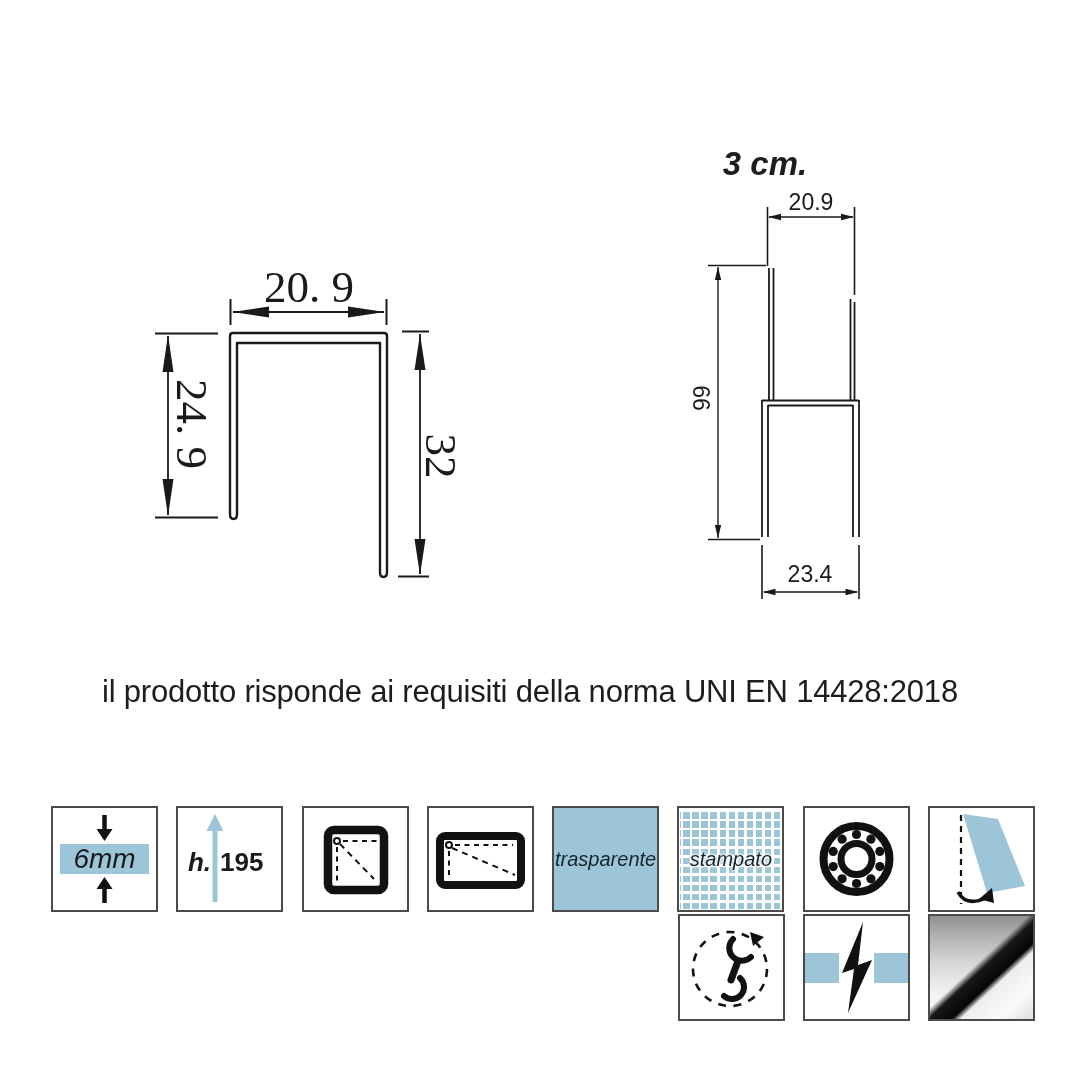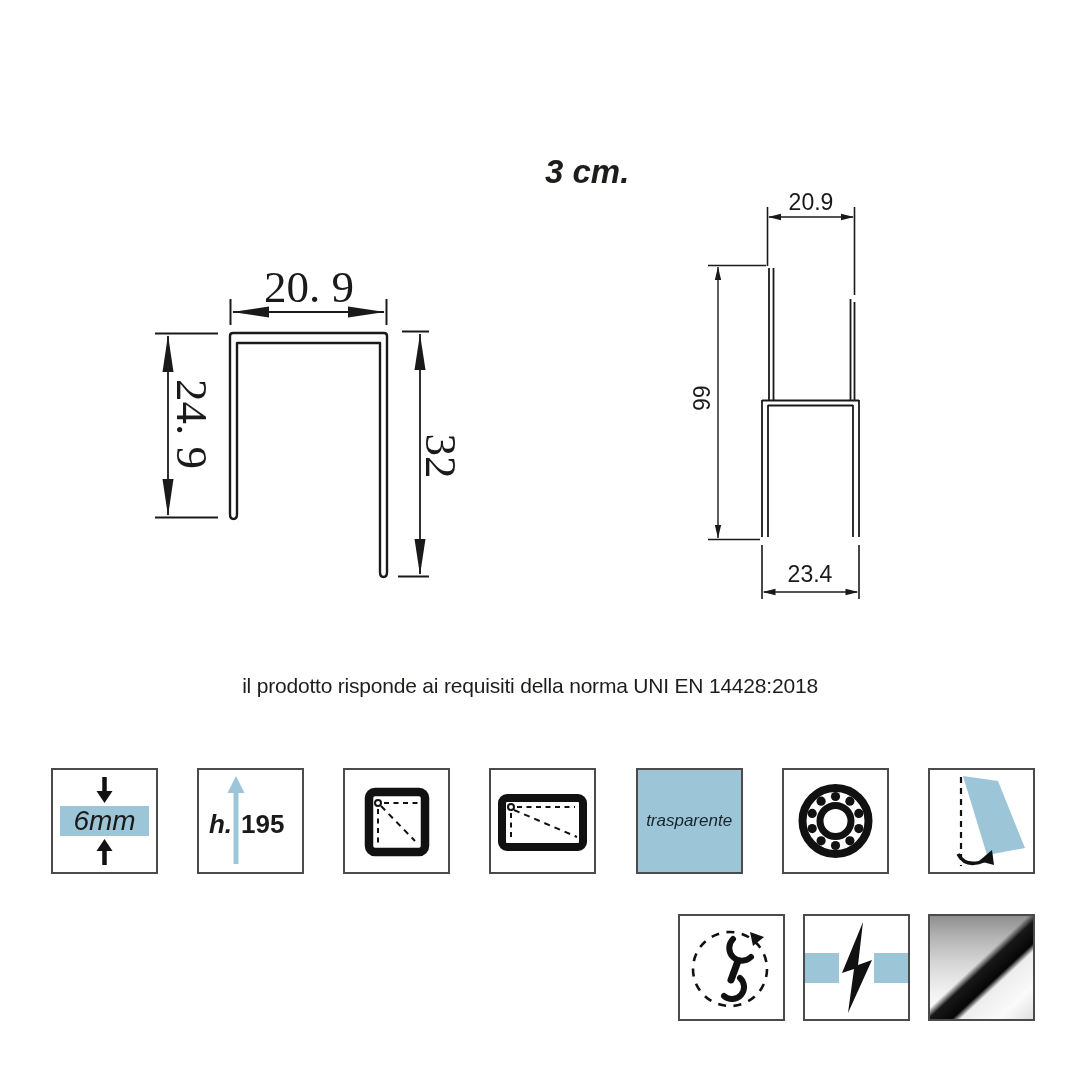--- a/index.html
+++ b/index.html
@@ -1,28 +1,28 @@
 <!DOCTYPE html>
 <html><head>
 <meta charset="utf-8">
 <style>
   html,body{margin:0;padding:0;background:#fff;}
   .canvas{position:relative;width:1080px;height:1080px;background:#ffffff;overflow:hidden;
           font-family:"Liberation Sans",sans-serif;color:#1d1d1b;}
   .title{position:absolute;text-align:center;font-size:31px;letter-spacing:.2px;color:#1d1d1b;white-space:nowrap;}
-  .subtitle{position:absolute;font-size:33px;font-weight:700;font-style:italic;color:#1d1d1b;margin-top:8px;}
-  .norm{position:absolute;left:0;top:674px;width:1060px;text-align:center;font-size:21px;letter-spacing:-.2px;color:#1d1d1b;}
+  .subtitle{position:absolute;text-align:center;font-size:33px;font-weight:700;font-style:italic;color:#1d1d1b;}
+  .norm{position:absolute;left:0;top:674px;width:1060px;text-align:center;font-size:31px;letter-spacing:-.2px;color:#1d1d1b;}
   svg text{font-family:"Liberation Serif",serif;fill:#1a1a1a;}
   svg text.sans{font-family:"Liberation Sans",sans-serif;}
   .diag{position:absolute;}
   .iconrow{position:absolute;display:flex;justify-content:space-between;}
   .ibox{width:107px;height:106px;border:2px solid #4b4b4b;background:#fff;box-sizing:border-box;
         position:relative;display:flex;align-items:center;justify-content:center;}
   .ibox svg{display:block;}
-  .ibox .lbl{position:relative;z-index:2;font-style:italic;font-size:17px;color:#16242e;}
+  .ibox .lbl{position:relative;z-index:2;font-style:italic;font-size:20px;color:#16242e;}
   .ibox.filled{background:#9CC6D7;}
   .ibox.pattern{background-image:
       repeating-linear-gradient(to bottom,#fff 0 2.5px,rgba(255,255,255,0) 2.5px 9px),
       repeating-linear-gradient(to right,#fff 0 2.5px,rgba(255,255,255,0) 2.5px 9px),
       linear-gradient(#9CC6D7,#9CC6D7);
       background-position:2px 2px;}
   .ibox.pattern .lbl{text-shadow:0 0 3px #fff,0 0 3px #fff,0 0 5px #fff;}
   .ibox.chrome{background-image:
       linear-gradient(137deg, rgba(0,0,0,0) 0%, rgba(0,0,0,0) 46%, #181818 51%, #060606 62%, #ededed 66%, #fafafa 84%, #dfdfdf 100%),
       linear-gradient(180deg, #8f8f8f 0%, #b3b3b3 20%, #d9d9d9 48%, #f2f2f2 75%, #ffffff 100%);}
@@ -92,21 +92,21 @@
     <line x1="762" y1="545" x2="762" y2="599" stroke="#1a1a1a" stroke-width="1.6"></line>
     <line x1="859" y1="545" x2="859" y2="599" stroke="#1a1a1a" stroke-width="1.6"></line>
     <line x1="764" y1="592" x2="857" y2="592" stroke="#1a1a1a" stroke-width="1.4"></line>
     <polygon points="762.5,592 775.5,588.8 775.5,595.2" fill="#1a1a1a"></polygon>
     <polygon points="858.5,592 845.5,588.8 845.5,595.2" fill="#1a1a1a"></polygon>
     <text class="sans" x="810" y="582" font-size="23" text-anchor="middle">23.4</text>
   </svg>
 
   <div class="norm">il prodotto risponde ai requisiti della norma UNI EN 14428:2018</div>
 
-  <div class="iconrow" style="left:51px;top:768px;width:984px;height:106px;">
+  <div class="iconrow" style="left:51px;top:806px;width:984px;height:106px;">
 
     <div class="ibox">
       <svg width="103" height="101" viewBox="0 0 103 101">
         <line x1="51.5" y1="6" x2="51.5" y2="21" stroke="#111" stroke-width="4.5"></line>
         <polygon points="51.5,32 43.5,20 59.5,20" fill="#111"></polygon>
         <rect x="7" y="35" width="89" height="30" fill="#9CC6D7"></rect>
         <text class="sans" x="51.5" y="59" font-size="28" font-style="italic" text-anchor="middle" fill="#101820">6mm</text>
         <polygon points="51.5,68 43.5,80 59.5,80" fill="#111"></polygon>
         <line x1="51.5" y1="79" x2="51.5" y2="94" stroke="#111" stroke-width="4.5"></line>
       </svg>
@@ -138,20 +138,23 @@
         <line x1="26" y1="36" x2="84" y2="36" stroke="#111" stroke-width="2" stroke-dasharray="5 4.5"></line>
         <line x1="20" y1="42" x2="20" y2="68" stroke="#111" stroke-width="2" stroke-dasharray="5 4.5"></line>
         <line x1="23" y1="39" x2="86" y2="66" stroke="#111" stroke-width="2" stroke-dasharray="6 5"></line>
       </svg>
     </div>
 
     <div class="ibox filled">
       <span class="lbl">trasparente</span>
     </div>
 
+    <div class="ibox pattern">
+      <span class="lbl">stampato</span>
+    </div>
 
     <div class="ibox">
       <svg width="103" height="101" viewBox="0 0 103 101">
         <circle cx="51.5" cy="50" r="33" fill="none" stroke="#111" stroke-width="8"></circle>
         <circle cx="51.5" cy="50" r="15.5" fill="none" stroke="#111" stroke-width="7"></circle>
         <circle cx="51.5" cy="25.5" r="4.6" fill="#111"></circle>
           <circle cx="65.9" cy="30.2" r="4.6" fill="#111"></circle>
         <circle cx="74.8" cy="42.4" r="4.6" fill="#111"></circle>
           <circle cx="74.8" cy="57.6" r="4.6" fill="#111"></circle>
         <circle cx="65.9" cy="69.8" r="4.6" fill="#111"></circle>

